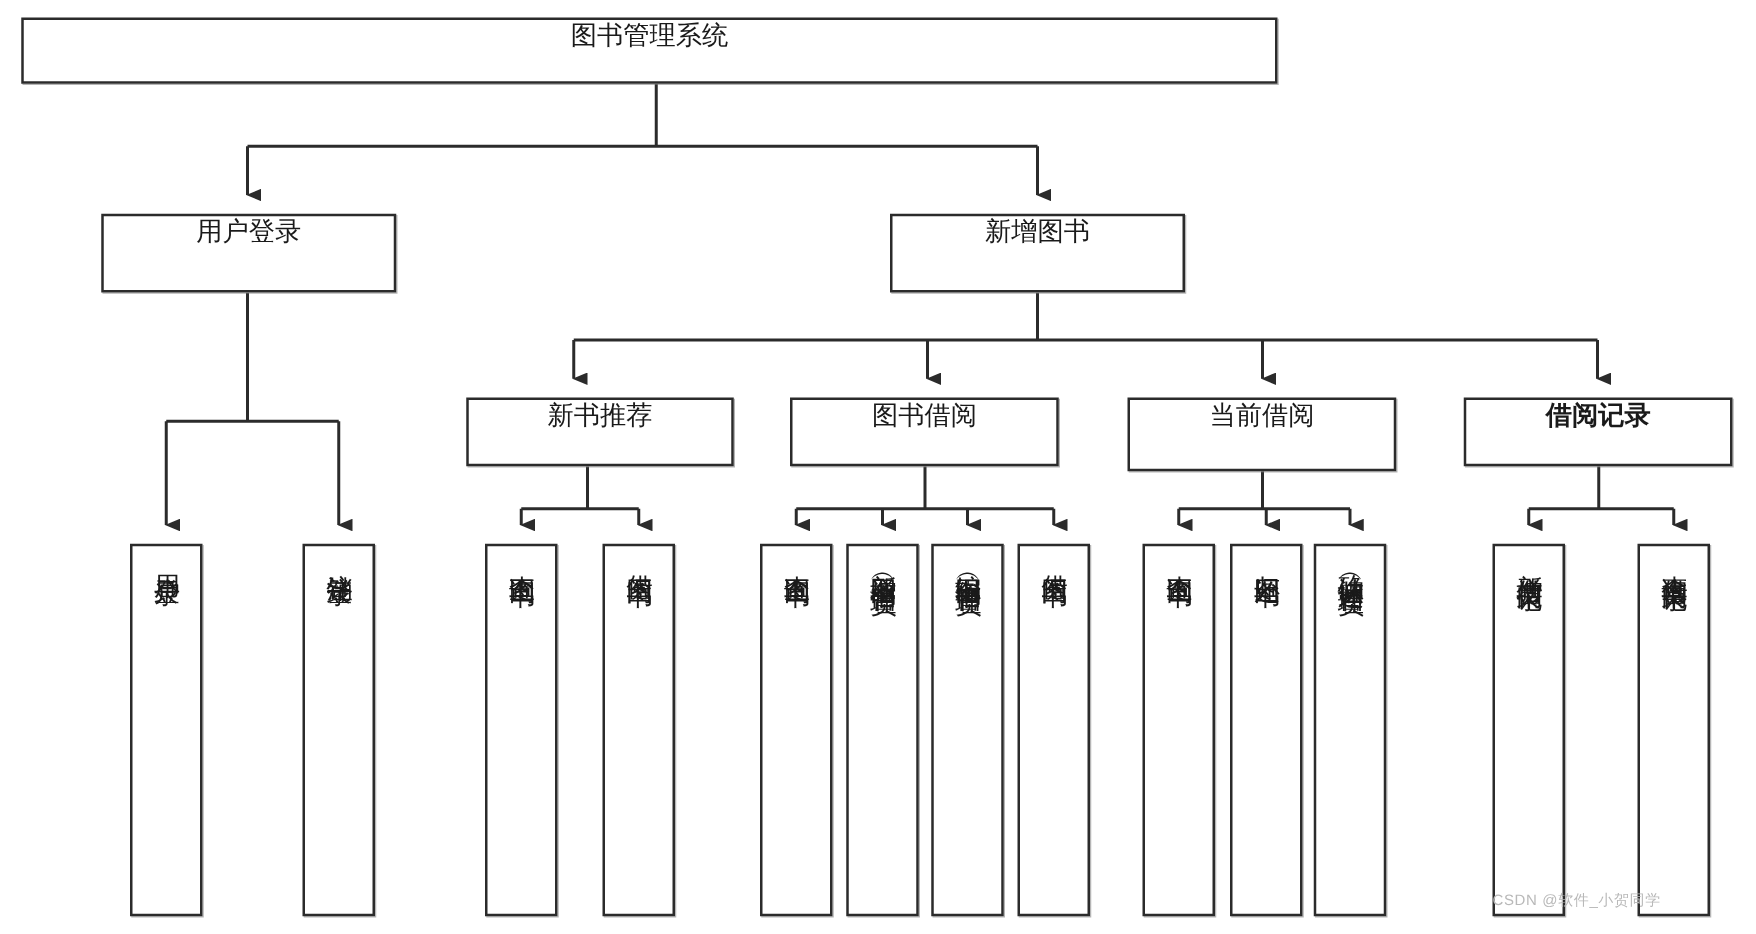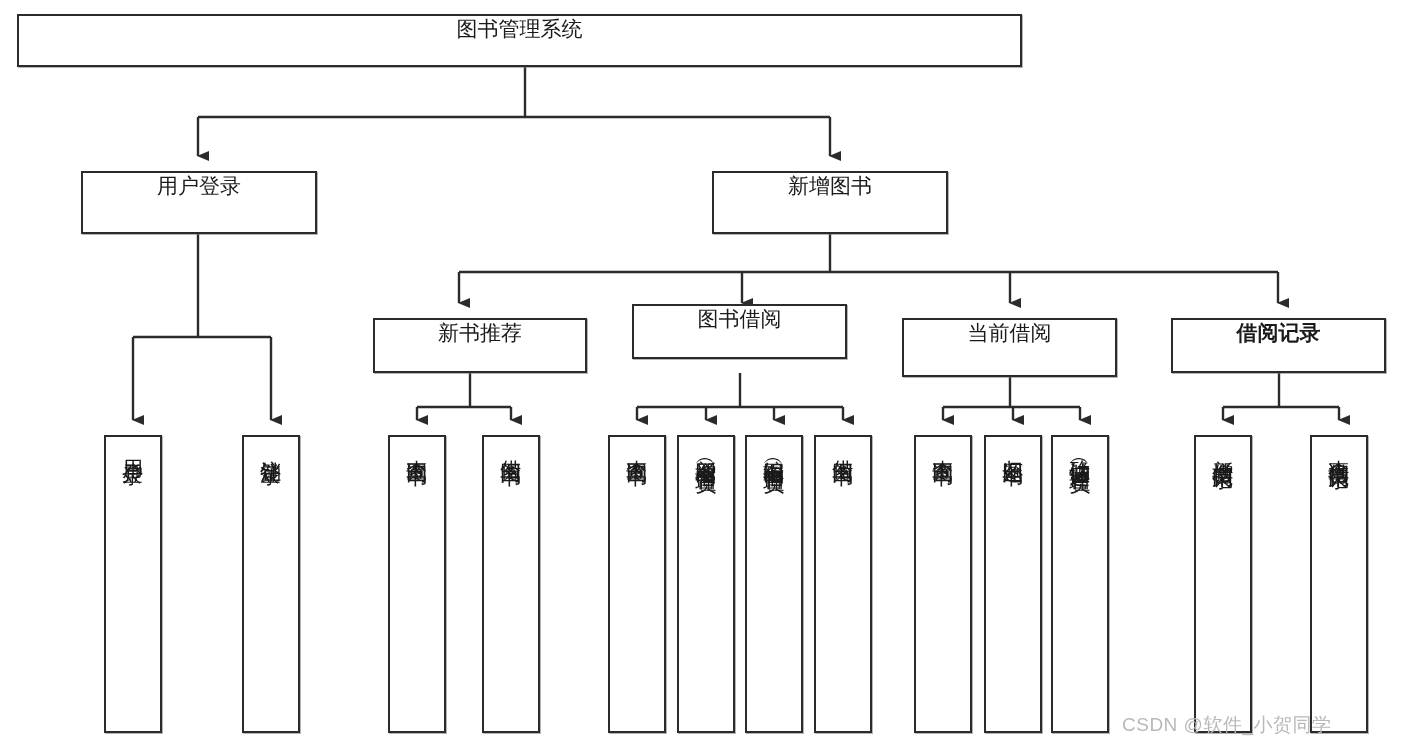--- a/index.html
+++ b/index.html
@@ -50,23 +50,23 @@
   }
   .node.v .label {
     writing-mode: vertical-rl;
     text-orientation: upright;
     font-size: 21px;
     letter-spacing: 2px;
     white-space: nowrap;
   }
   #watermark {
     position: absolute;
-    left: 1122px;
+    left: 1194px;
     top: 712px;
-    font-size: 19px;
+    font-size: 12px;
     color: #b9b9b9;
     letter-spacing: 0.5px;
     white-space: nowrap;
     pointer-events: none;
     text-align: right;
   }
 </style>
 </head>
 <body>
 
@@ -121,21 +121,21 @@
       </div>
       <div class="node h" style="left: 81px; top: 171px; width: 236px; height: 63px;">
         <span class="label">用户登录</span>
       </div>
       <div class="node h" style="left: 712px; top: 171px; width: 236px; height: 63px;">
         <span class="label">新增图书</span>
       </div>
       <div class="node h" style="left: 363px; top: 318px; width: 214px; height: 55px; margin-left: 10px;">
         <span class="label">新书推荐</span>
       </div>
-      <div class="node h" style="left: 632px; top: 304px; width: 215px; height: 55px;">
+      <div class="node h" style="left: 632px; top: 318px; width: 215px; height: 55px;">
         <span class="label">图书借阅</span>
       </div>
       <div class="node h" style="left: 902px; top: 318px; width: 215px; height: 59px;">
         <span class="label">当前借阅</span>
       </div>
       <div class="node h" style="left: 1171px; top: 318px; width: 215px; height: 55px; font-weight: bold;">
         <span class="label">借阅记录</span>
       </div>
       <div class="node v" style="left: 104px; top: 435px; width: 58px; height: 298px;">
         <span class="label">用户登录</span>

